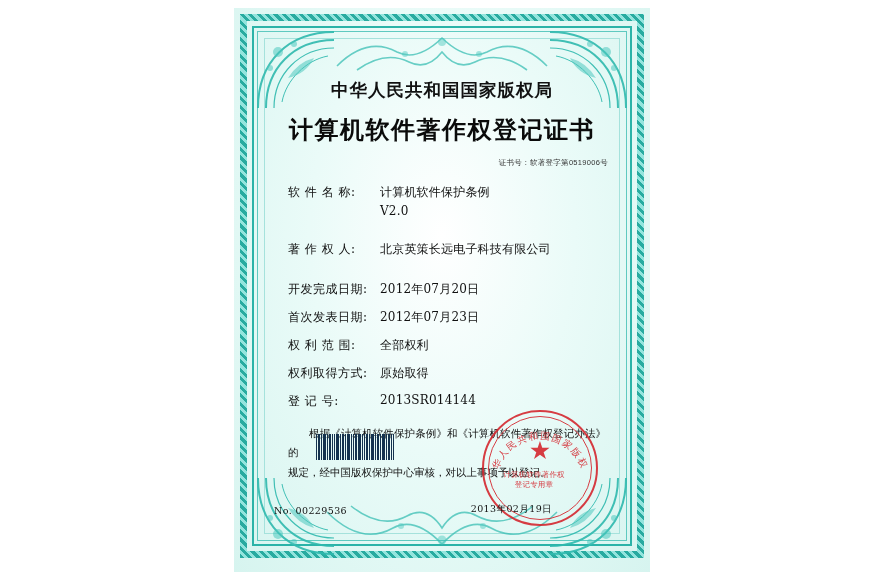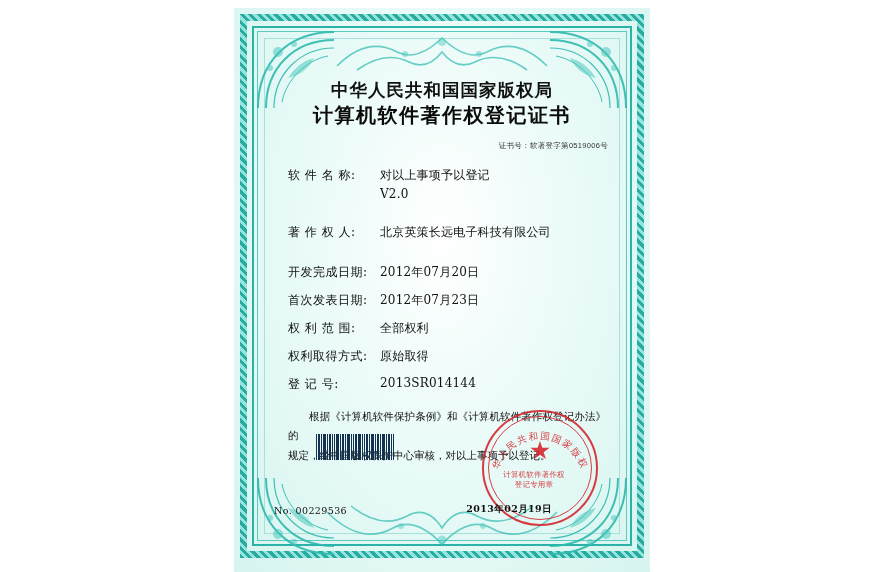--- a/index.html
+++ b/index.html
@@ -102,24 +102,24 @@
     font-family: "DejaVu Serif", serif;
     font-size: 17.5px;
     letter-spacing: 1px;
     color: #111;
     margin-top: 18px;
     font-weight: 700;
   }
   .title-2 {
     text-align: center;
     font-family: "DejaVu Serif", serif;
-    font-size: 20px;
+    font-size: 24px;
     letter-spacing: 1.5px;
     color: #0b0b0b;
-    margin-top: 0;
+    margin-top: 12px;
     font-weight: 700;
   }
   .cert-no {
     text-align: right;
     font-size: 7.5px;
     color: #333;
     margin-top: 12px;
     padding-right: 6px;
     letter-spacing: 0.3px;
   }
@@ -240,21 +240,20 @@
     justify-content: space-between;
     align-items: flex-end;
     font-size: 9.5px;
     color: #111;
     font-family: "DejaVu Serif", serif;
   }
   .footer .no { letter-spacing: 0.4px; }
   .footer .date {
     letter-spacing: 0.4px;
     margin-right: 64px;
-    font-weight: bold;
   }
 </style>
 </head>
 <body>
 
 <div id="certificate">
 
   <div class="band band-outer"></div>
   <div class="band band-inner"></div>
   <div class="band band-inner2"></div>
@@ -357,21 +356,21 @@
 
     <div class="title-1">中华人民共和国国家版权局</div>
     <div class="title-2">计算机软件著作权登记证书</div>
     <div class="cert-no">证书号：软著登字第0519006号</div>
 
     <div class="fields">
 
       <div class="row">
         <div class="lbl">软 件 名 称:</div>
         <div class="val">
-          <span>对以上事项予以登记</span>
+          <span>计算机软件保护条例</span>
           <span class="sub">V2.0</span>
         </div>
       </div>
 
       <div class="gap-lg"></div>
 
       <div class="row">
         <div class="lbl">著 作 权 人:</div>
         <div class="val">北京英策长远电子科技有限公司</div>
       </div>

